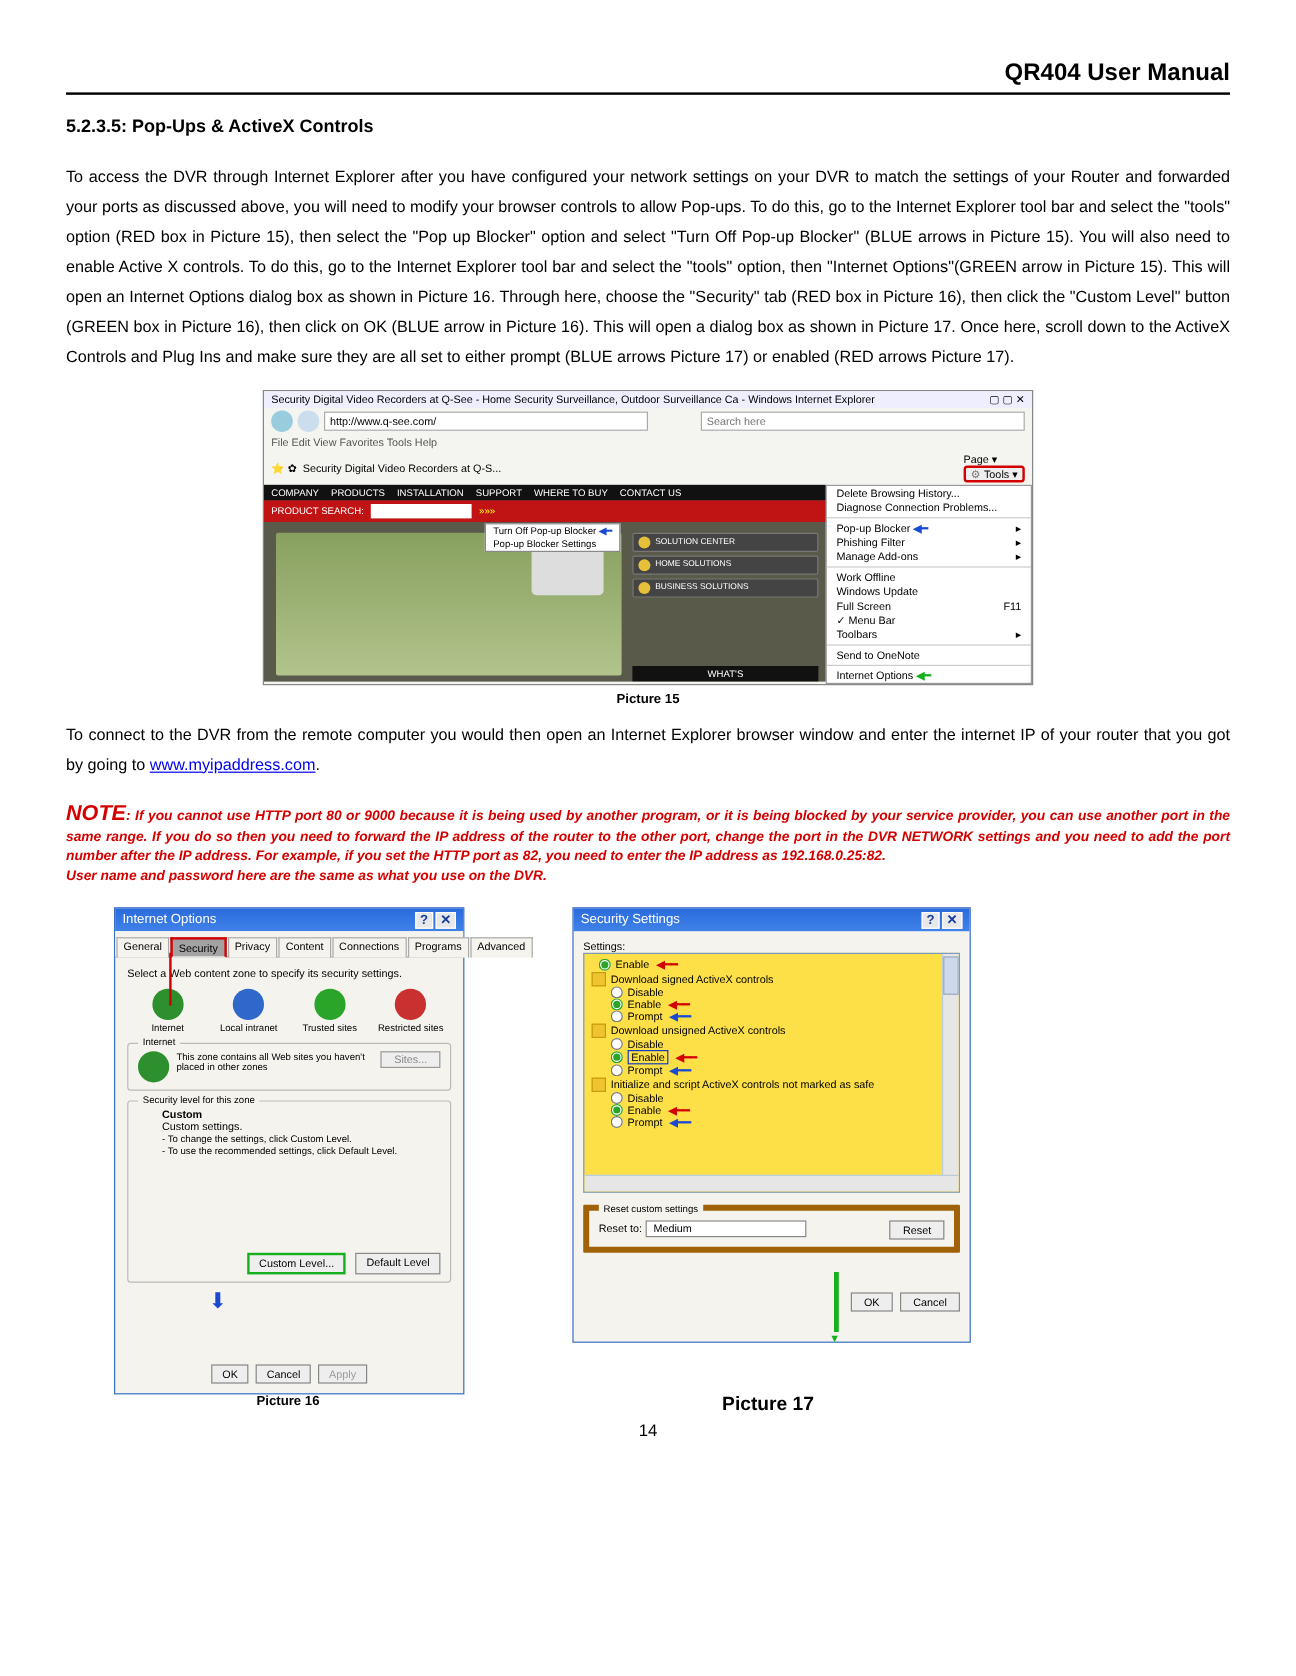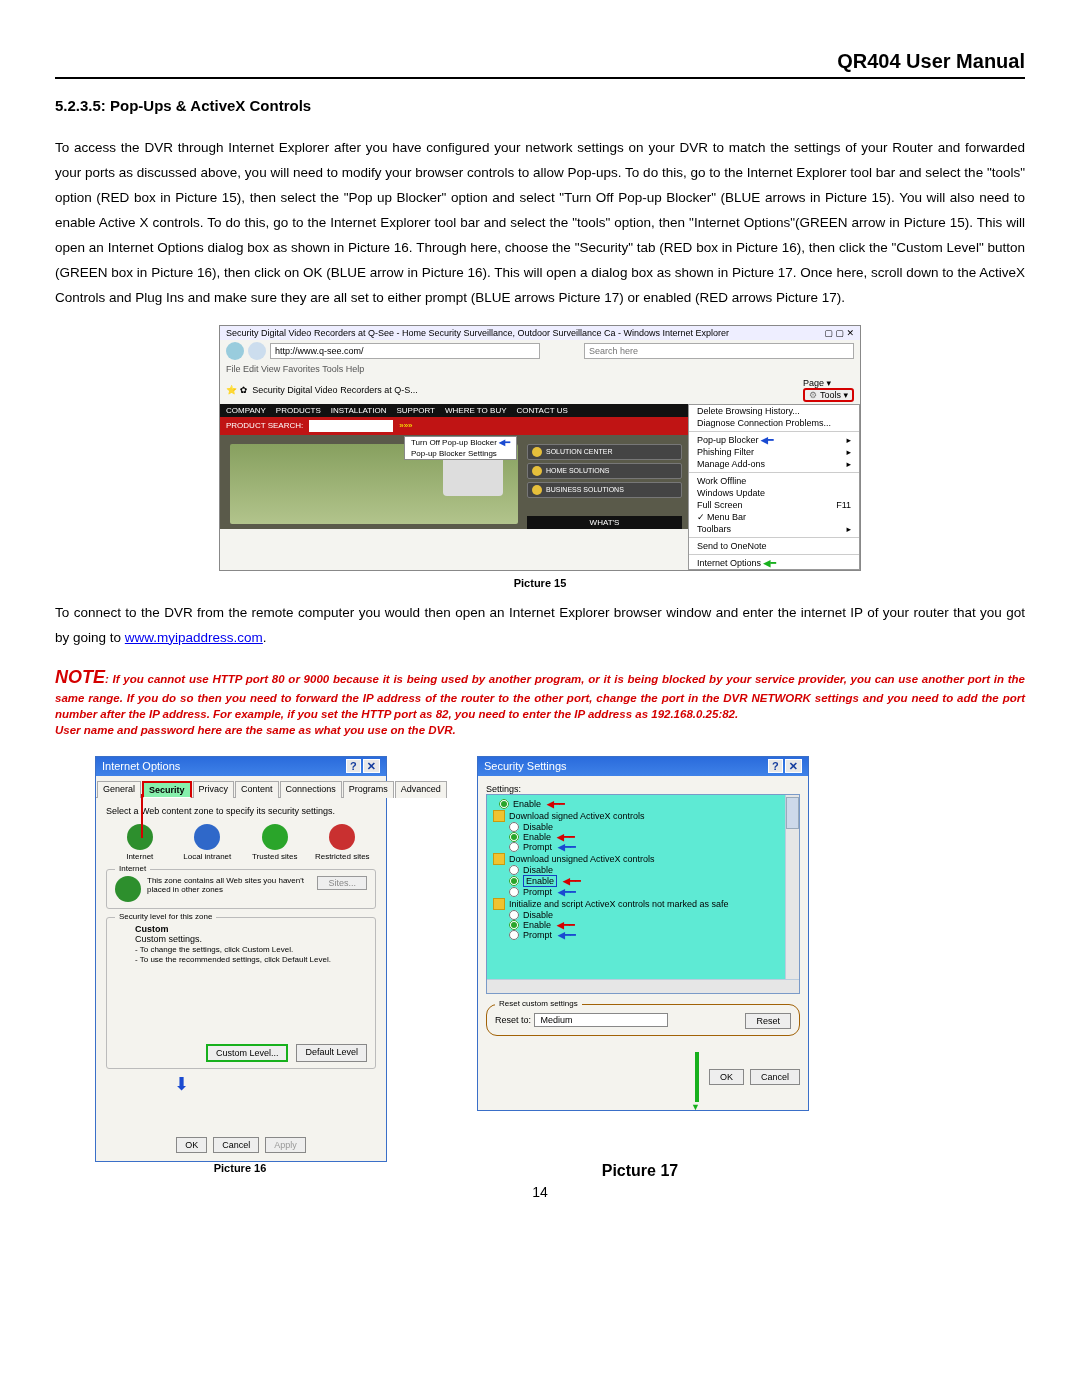--- a/index.html
+++ b/index.html
@@ -56,21 +56,21 @@
   .pic15 .titlebar { background: #eef; padding: 2px 6px; display:flex; justify-content:space-between; }
   .pic15 .urlbar { padding: 2px 6px; display:flex; gap:4px; align-items:center; }
   .pic15 .urlbar .navbtn { width:18px;height:18px;background:#9cd; border-radius:9px; }
   .pic15 .urlbar input { flex:0 0 260px; font-size:9px; height:14px; border:1px solid #aaa; padding:0 4px;}
   .pic15 .urlbar .search { margin-left:auto; width:120px; }
   .pic15 .menubar { padding: 2px 6px; color:#555; }
   .pic15 .tabbar { padding: 2px 6px; display:flex; justify-content:space-between; align-items:center; }
   .pic15 .toolsbtn { border:2px solid #d40000; padding:0 4px; background:#eee; border-radius:3px; font-size:9px; display:flex; gap:3px; align-items:center;}
   .pic15 .toolsbtn .gear{ color:#777;}
   .pic15 .mainrow { display:flex; }
-  .pic15 .site { flex:1; background:#5a5a4a; position:relative; height:125px; overflow:hidden;}
+  .pic15 .site { flex:1; background:#5a5a4a; position:relative; height:164px; overflow:hidden;}
   .pic15 .site .nav { background:#111; color:#fff; font-size:8px; padding:2px 6px; display:flex; gap:10px;}
   .pic15 .site .search { background:#c01414; color:#fff; font-size:8px; padding:3px 6px; display:flex; align-items:center; gap:6px;}
   .pic15 .site .search input{ width:80px; height:10px; border:none; font-size:8px;}
   .pic15 .site .ad { position:absolute; top:40px; left:10px; right:170px; bottom:5px; background: linear-gradient(#87a05f,#b2c48c); border-radius:2px;}
   .pic15 .site .ad .cam { position:absolute; right:15px; top:12px; width:60px; height:40px; background:#ddd; border-radius:4px;}
   .pic15 .site .col { position:absolute; right:6px; top:40px; width:155px; display:flex; flex-direction:column; gap:3px;}
   .pic15 .site .col .btn { background:#444; color:#fff; border:1px solid #777; font-size:7px; padding:2px 4px; display:flex; gap:4px; align-items:center; border-radius:2px;}
   .pic15 .site .col .btn .ico{ width:10px;height:10px; background:#e6bf3b; border-radius:5px;}
   .pic15 .site .whats{ position:absolute; bottom:0; right:6px; width:155px; background:#111; color:#fff; font-size:8px; text-align:center; padding:2px 0;}
   .pic15 .site .pop { position:absolute; left:184px; top:32px; background:#fff; border:1px solid #888; font-size:8px; }
@@ -81,21 +81,21 @@
   .arrow-b { color:#1a4ad1; font-weight:bold; }
   .arrow-g { color:#17b01d; font-weight:bold; }
 
   
   .figrow { display:flex; gap:90px; align-items:flex-start; margin-left:40px;}
   .pic16 { width: 290px; border:1px solid #3a6fc8; background:#f4f3ee; font-size:9px;}
   .pic16 .tb { background: linear-gradient(#2a6bdc,#3f82e8); color:#fff; padding:3px 6px; display:flex; justify-content:space-between; font-size:11px;}
   .pic16 .tb .icons span{ background:#e8e8e8; color:#153d9e; padding:0 3px; margin-left:2px; border:1px solid #fff; font-weight:bold;}
   .pic16 .tabs { display:flex; border-bottom:1px solid #aaa; background:#f4f3ee; font-size:9px; padding-top:4px;}
   .pic16 .tabs span{ padding:2px 5px; border:1px solid #aaa; border-bottom:none; background:#f4f3ee; position:relative; top:1px; margin-left:1px;}
-  .pic16 .tabs span.active{ background:#86efac; border:2px solid #d40000; border-bottom:1px solid #fff;font-weight:bold;}
+  .pic16 .tabs span.active{ background:#a3a3a3; border:2px solid #d40000; border-bottom:1px solid #fff;}
   .pic16 .body { padding:8px 10px 10px 10px;}
   .pic16 .zones { display:flex; justify-content:space-around; margin:8px 0 4px 0; text-align:center;}
   .pic16 .zones .z{ width:55px;}
   .pic16 .zones .ico{ width:26px;height:26px; margin:0 auto 2px auto; border-radius:13px;}
   .pic16 .zones .z1 .ico{ background:#2d8f2d;}
   .pic16 .zones .z2 .ico{ background:#2f68c9;}
   .pic16 .zones .z3 .ico{ background:#2aa52a;}
   .pic16 .zones .z4 .ico{ background:#c93030;}
   .pic16 .zones .lbl{ font-size:8px;}
   .pic16 .redline{ position:relative;}
@@ -109,34 +109,34 @@
   .pic16 .greenbox{ border:2px solid #17b01d;}
   .pic16 .botrow{ display:flex; gap:6px; justify-content:center; padding:8px; }
   .pic16 .botrow .btn.dim{ color:#999;}
   .arrow-down-b{ color:#1a4ad1; font-size:18px; display:block; text-align:left; margin-left:78px; line-height:10px;}
 
   
   .pic17 { width: 330px; border:1px solid #3a6fc8; background:#f4f3ee; font-size:9px;}
   .pic17 .tb { background: linear-gradient(#2a6bdc,#3f82e8); color:#fff; padding:3px 6px; display:flex; justify-content:space-between; font-size:11px;}
   .pic17 .tb .icons span{ background:#e8e8e8; color:#153d9e; padding:0 3px; margin-left:2px; border:1px solid #fff; font-weight:bold;}
   .pic17 .body{ padding:8px;}
-  .pic17 .list { border:1px solid #7a9ac8; background:#5eead4; height:190px; padding:4px 2px 4px 6px; overflow:hidden; position:relative;}
+  .pic17 .list { border:1px solid #7a9ac8; background:#fde047; height:190px; padding:4px 2px 4px 6px; overflow:hidden; position:relative;}
   .pic17 .list .sb{ position:absolute; right:0; top:0; bottom:14px; width:13px; background:#e6e6e6; border-left:1px solid #bcd;}
   .pic17 .list .sb .th{ background:#cdd9ea; height:30px; margin-top:2px; border:1px solid #9ab;}
   .pic17 .list .hb{ position:absolute; left:0; right:0; bottom:0; height:13px; background:#e6e6e6; border-top:1px solid #bcd;}
   .pic17 .grp { margin:1px 0 1px 10px;}
   .pic17 .grp .head{ display:flex; align-items:center; gap:4px; font-size:9px; margin-left:-10px;}
   .pic17 .grp .head .gic{ width:10px;height:10px;background:#f0c330;border:1px solid #c89b10;}
   .pic17 .opt{ display:flex; align-items:center; gap:4px; margin-left:6px; font-size:9px;}
   .pic17 .opt input{ margin:0; width:10px; height:10px; accent-color:#2aa52a;}
   .pic17 .arw{font-weight:bold; margin-left:2px;}
   .pic17 .arw.r{ color:#d40000;}
   .pic17 .arw.b{ color:#1a4ad1;}
   .pic17 .enbox{ border:1px solid #153dc0; padding:0 2px;}
-  .pic17 .fs { border:1px solid #a16207; border-radius:11px; padding:8px; margin-top:10px; position:relative;}
+  .pic17 .fs { border:5px solid #a16207; border-radius:1px; padding:8px; margin-top:10px; position:relative;}
   .pic17 .fs .leg{ position:absolute; top:-6px; left:8px; background:#f4f3ee; padding:0 4px; font-size:8px;}
   .pic17 .sel{ border:1px solid #888; background:#fff; padding:1px 6px; width:120px; display:inline-block;}
   .pic17 .btn { border:1px solid #888; background:#eee; padding:2px 10px; font-size:9px;}
   .pic17 .botrow{ display:flex; gap:6px; justify-content:flex-end; padding:8px; align-items:center;}
   .pic17 .garrow{ border-left:4px solid #17b01d; height:50px; width:0; margin-right:4px; position:relative;}
   .pic17 .garrow::after{ content:"▼"; color:#17b01d; position:absolute; bottom:-10px; left:-8px;}
   .cap-row{ display:flex; gap:90px; margin-left:40px;}
   .cap-row .c1{ width:290px; text-align:center; font-weight:bold; font-size:11px;}
   .cap-row .c2{ width:330px; text-align:center; font-weight:bold; font-size:16px;}
 </style>

